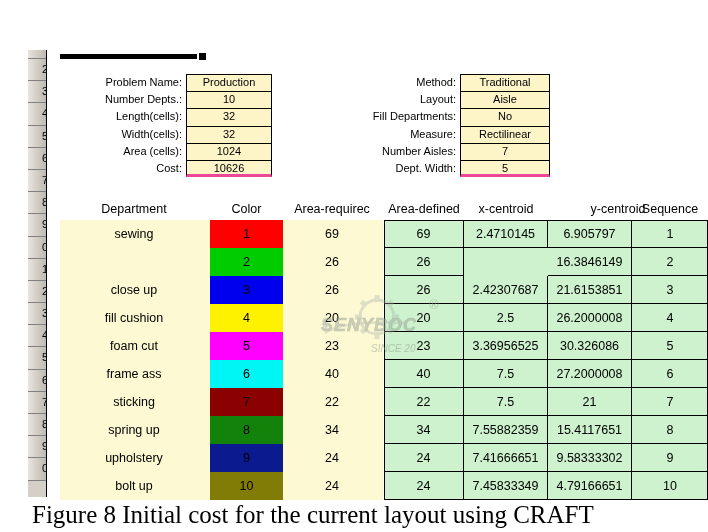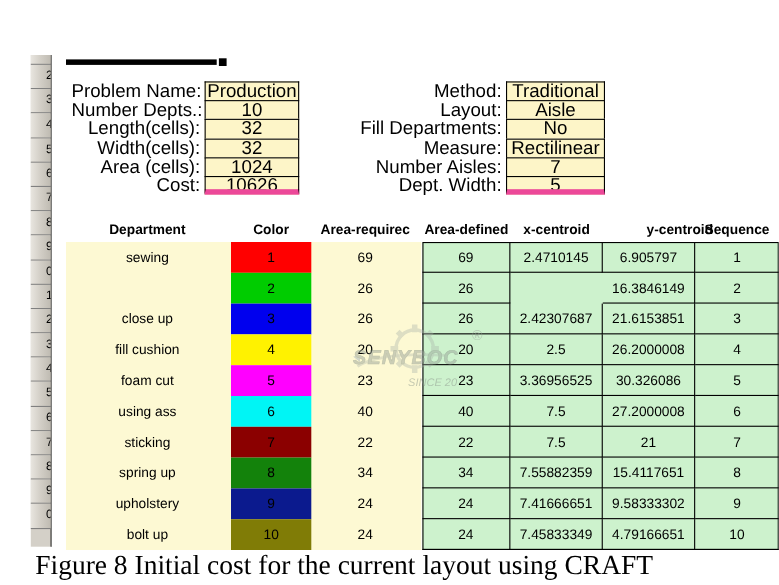--- a/index.html
+++ b/index.html
@@ -69,21 +69,21 @@
   #top-handle{
     position:absolute;
     left:152px; top:3px;
     width:7px; height:7px;
     background:#000;
   }
 
   
   .param-block{
     position:absolute;
-    font-size:17px;
+    font-size:11px;
     color:#000;
   }
   .param-row{
     display:flex;
     align-items:stretch;
     height:17.2px;
   }
   .param-label{
     flex:0 0 auto;
     text-align:right;
@@ -94,42 +94,41 @@
   .param-value{
     background:#fdf5c8;
     border:1px solid #000;
     border-bottom:none;
     box-sizing:border-box;
     text-align:center;
     line-height:15px;
     white-space:nowrap;
     overflow:hidden;
   }
-  .param-row:last-child .param-value{ border-bottom:5px solid #ec4899; }
+  .param-row:last-child .param-value{ border-bottom:3px solid #ec4899; }
 
   #params-left{ left:18px; top:24px; }
   #params-left .param-label{ width:117px; }
   #params-left .param-value{ width:86px; }
 
   #params-right{ left:275px; top:24px; }
   #params-right .param-label{ width:134px; }
   #params-right .param-value{ width:90px; }
 
   
   #table-area{
     position:absolute;
     left:0; top:148px;
     width:661px;
   }
   #hdr-row{
     position:relative;
     height:22px;
     font-size:12.5px;
     color:#000;
-    font-weight:bold;
   }
   #hdr-row .hcell{
     position:absolute;
     top:0;
     line-height:22px;
     white-space:nowrap;
     overflow:hidden;
     text-align:center;
   }
 
@@ -359,21 +358,21 @@
             <div class="drow r4">
               <div class="cell c-dept">foam cut</div>
               <div class="cell c-color" style="background: rgb(255, 0, 255);">5</div>
               <div class="cell c-areareq">23</div>
               <div class="cell c-areadef">23</div>
               <div class="cell c-xc">3.36956525</div>
               <div class="cell c-yc">30.326086</div>
               <div class="cell c-seq">5</div>
             </div>
             <div class="drow r5">
-              <div class="cell c-dept">using ass</div>
+              <div class="cell c-dept">frame ass</div>
               <div class="cell c-color" style="background: rgb(0, 245, 245);">6</div>
               <div class="cell c-areareq">40</div>
               <div class="cell c-areadef">40</div>
               <div class="cell c-xc">7.5</div>
               <div class="cell c-yc">27.2000008</div>
               <div class="cell c-seq">6</div>
             </div>
             <div class="drow r6">
               <div class="cell c-dept">sticking</div>
               <div class="cell c-color" style="background: rgb(139, 0, 0);">7</div>

